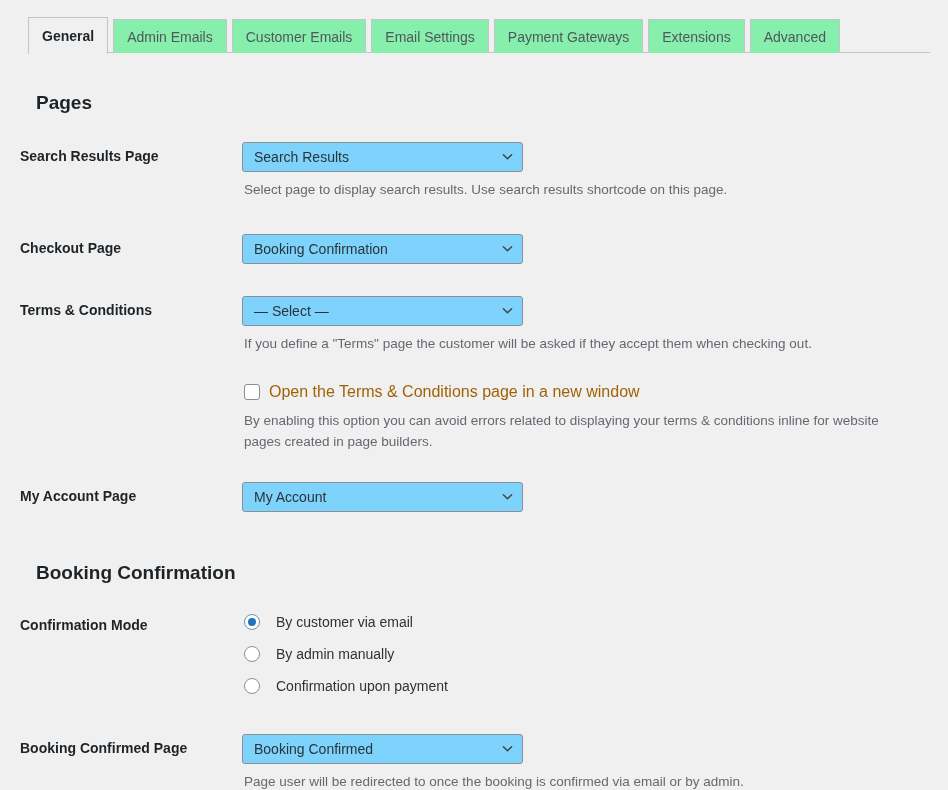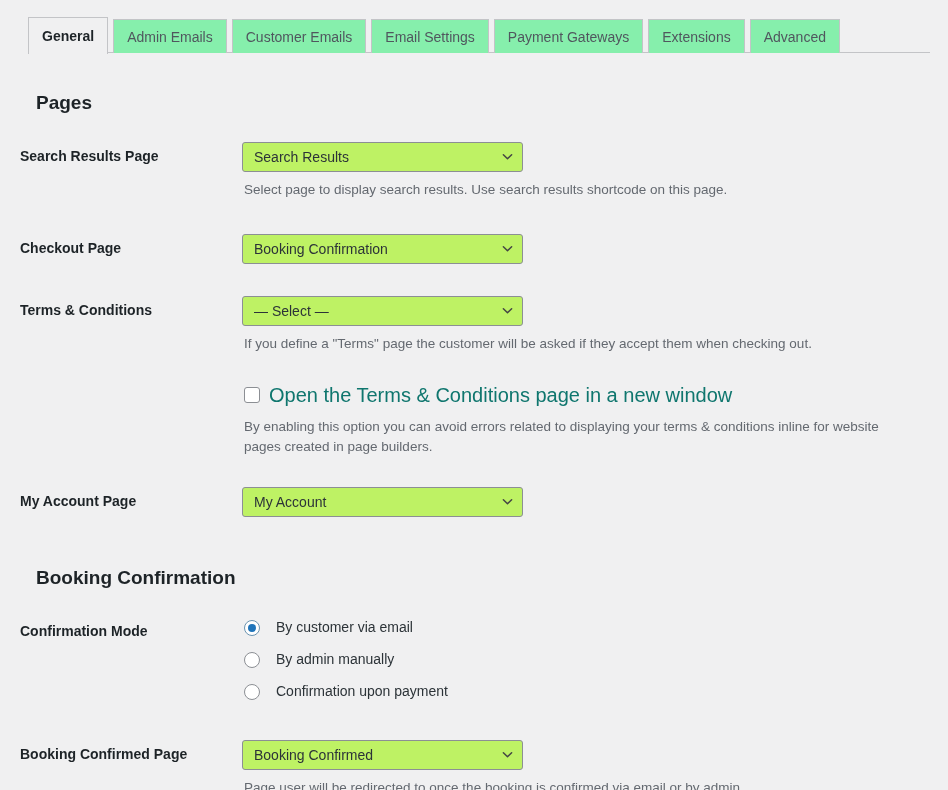--- a/index.html
+++ b/index.html
@@ -105,21 +105,21 @@
   .r-account  { margin-top: 29px; }
   .r-mode     { margin-top: 26px; }
   .r-confirmed{ margin-top: 37px; }
 
   
   .select {
     position: relative;
     width: 281px;
     height: 30px;
     box-sizing: border-box;
-    background: #bef264;
+    background: #7dd3fc;
     border: 1px solid #8c8f94;
     border-radius: 3px;
     cursor: pointer;
   }
   .select .select-value {
     position: absolute;
     left: 11px;
     top: 0;
     right: 30px;
     height: 28px;
@@ -161,22 +161,22 @@
     width: 16px;
     height: 16px;
     flex: 0 0 16px;
     box-sizing: border-box;
     background: #ffffff;
     border: 1px solid #8c8f94;
     border-radius: 3px;
     cursor: pointer;
   }
   .checkbox-label {
-    font-size: 20px;
-    color: #0f766e;
+    font-size: 16px;
+    color: #a16207;
     line-height: 1.4;
     cursor: pointer;
   }
 
   
   .radio-group { margin-left: 2px; }
   .radio-line {
     display: flex;
     align-items: center;
     gap: 16px;

